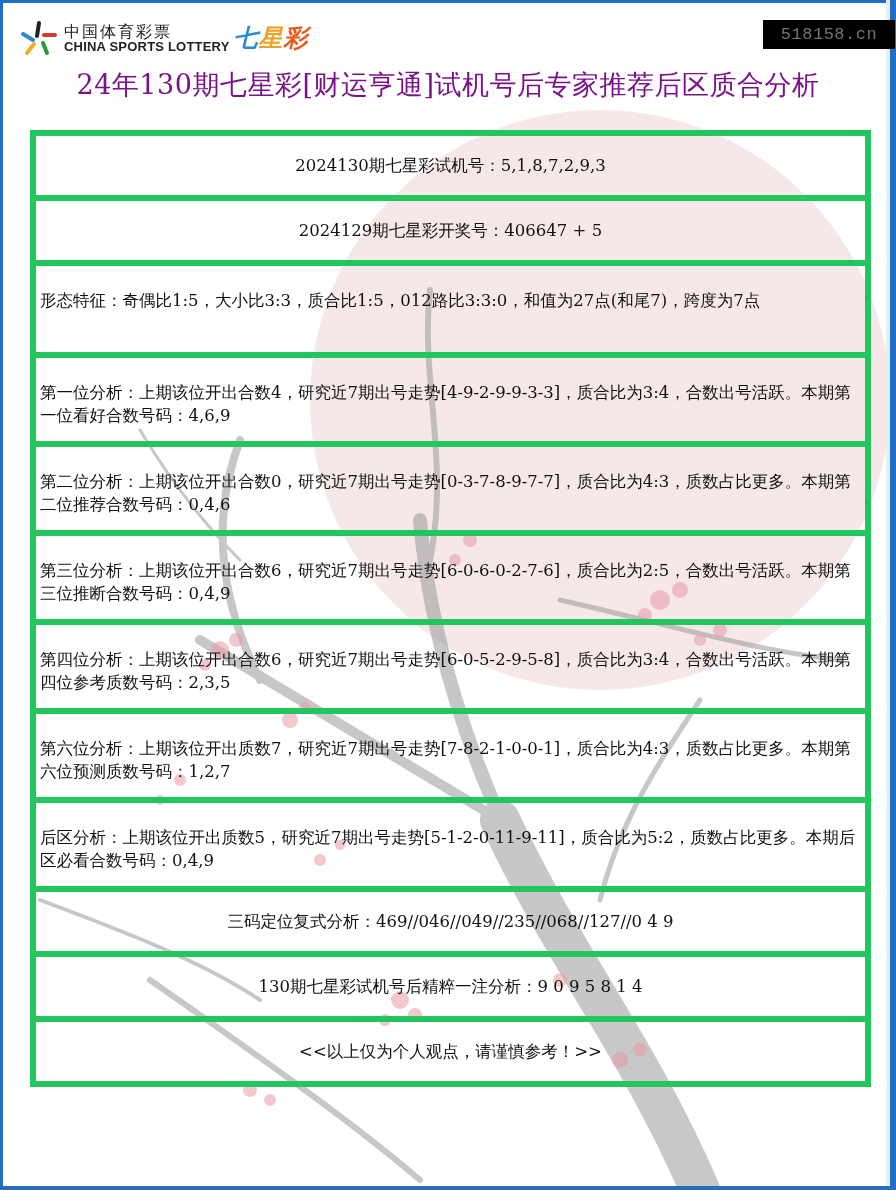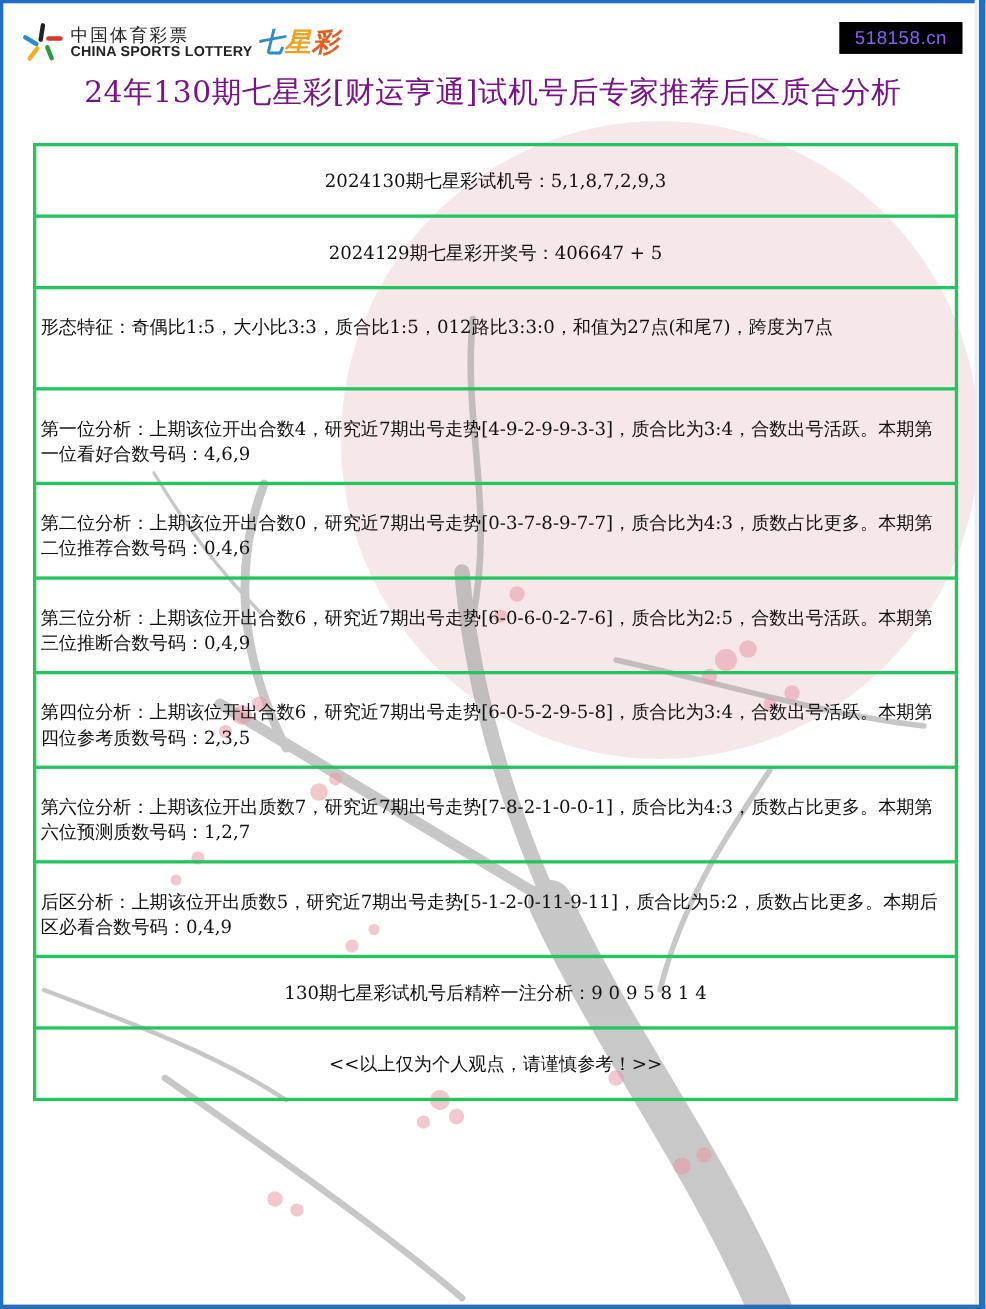--- a/index.html
+++ b/index.html
@@ -22,38 +22,38 @@
   .logo-mark { width:38px; height:36px; position:relative; }
   .logo-text { margin-left:6px; display:flex; flex-direction:column; }
   .logo-cn { font-family:"DejaVu Sans","Liberation Sans",sans-serif; font-size:16px; color:#222; letter-spacing:2px; line-height:18px; }
   .logo-en { font-family:"Liberation Sans","DejaVu Sans",sans-serif; font-size:13px; font-weight:bold; color:#222; line-height:12px; letter-spacing:0.2px; }
   .logo-product { margin-left:4px; font-family:"DejaVu Sans","Liberation Sans",sans-serif; font-size:24px; font-weight:bold; font-style:italic; letter-spacing:1px; }
   .logo-product .c1 { color:#2a8bd0; }
   .logo-product .c2 { color:#f0a020; }
   .logo-product .c3 { color:#e8591a; }
 
   .site-badge {
-    position:absolute; left:763px; top:20px; width:112px; height:29px;
-    background:#000; color:#8b5cf6; font-family:Liberation Sans, sans-serif;
+    position:absolute; left:763px; top:20px; width:132px; height:29px;
+    background:#000; color:#737373; font-family:Liberation Mono, monospace;
     font-size:17px; line-height:29px; text-align:center; letter-spacing:0.5px;
   }
 
   .page-title {
     position:absolute; left:0; top:66px; width:896px; text-align:center;
     color:#7a1289; font-size:27px; line-height:38px; letter-spacing:0.5px;
     font-family:"DejaVu Serif","Liberation Serif",serif;
   }
 
   
   .report {
     position:absolute; left:30px; top:130px; width:841px;
     border-collapse:collapse;
   }
   .report td {
-    border:3px solid #22c55e; padding:14px 4px; font-size:16.5px; line-height:23px; color:#111;
+    border:6px solid #22c55e; padding:14px 4px; font-size:16.5px; line-height:23px; color:#111;
     font-family:"DejaVu Serif","Liberation Serif",serif;
   }
   .report td.center { text-align:center; }
   .report td.left { text-align:left; vertical-align:top; padding-top:23px; }
 </style>
 </head>
 <body>
 
 <svg class="bg-art" viewBox="0 0 896 1190" xmlns="http://www.w3.org/2000/svg">
   <circle cx="600" cy="400" r="290" fill="#f3dfe2" opacity="0.75"></circle>
@@ -151,19 +151,22 @@
     <tr style="height:84px">
       <td class="left">第四位分析：上期该位开出合数6，研究近7期出号走势[6-0-5-2-9-5-8]，质合比为3:4，合数出号活跃。本期第四位参考质数号码：2,3,5</td>
     </tr>
     <tr style="height:84px">
       <td class="left">第六位分析：上期该位开出质数7，研究近7期出号走势[7-8-2-1-0-0-1]，质合比为4:3，质数占比更多。本期第六位预测质数号码：1,2,7</td>
     </tr>
     <tr style="height:85px">
       <td class="left">后区分析：上期该位开出质数5，研究近7期出号走势[5-1-2-0-11-9-11]，质合比为5:2，质数占比更多。本期后区必看合数号码：0,4,9</td>
     </tr>
     <tr style="height:65px">
+      <td class="center">三码定位复式分析：469//046//049//235//068//127//0 4 9</td>
+    </tr>
+    <tr style="height:65px">
       <td class="center">130期七星彩试机号后精粹一注分析：9 0 9 5 8 1 4</td>
     </tr>
     <tr style="height:65px">
       <td class="center">&lt;&lt;以上仅为个人观点，请谨慎参考！&gt;&gt;</td>
     </tr>
   </tbody>
 </table>
 
 </body></html>

